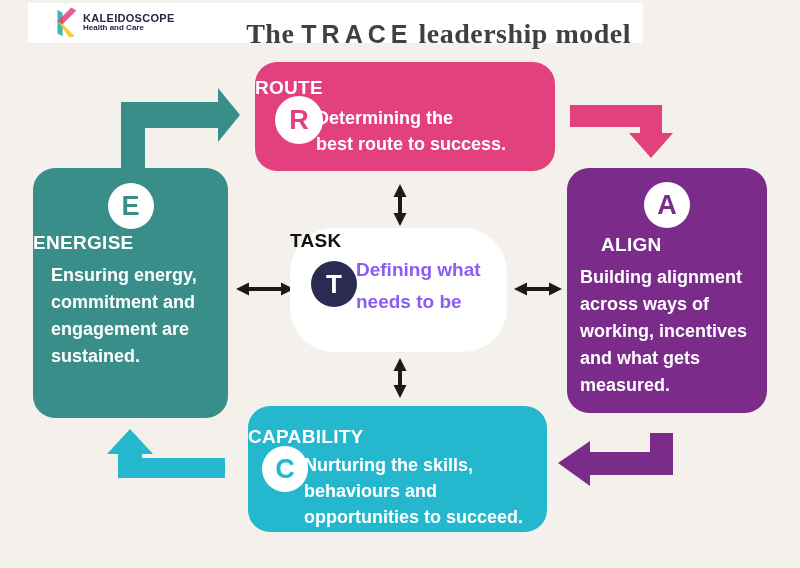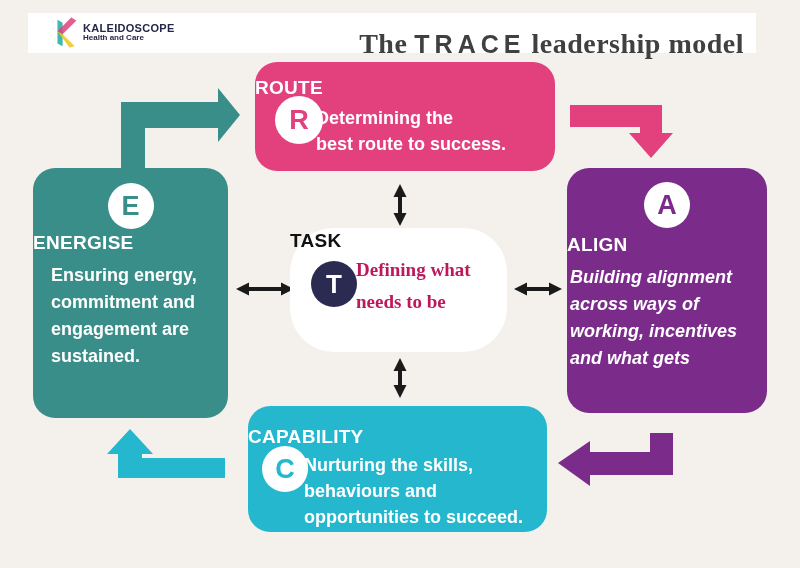--- a/index.html
+++ b/index.html
@@ -3,21 +3,21 @@
 <meta charset="utf-8">
 <style>
   html,body { margin:0; padding:0; }
   .page {
     position:relative; width:800px; height:568px;
     background:#f4f1ec; overflow:hidden;
     font-family:"Liberation Sans", sans-serif;
   }
 
   
-  .header-band { position:absolute; left:28px; top:13px; width:728px; height:40px; background:#ffffff; }
+  .header-band { position:absolute; left:28px; top:3px; width:615px; height:40px; background:#ffffff; }
   .logo { position:absolute; left:26px; top:4px; display:flex; align-items:center; gap:6px; }
   .logo svg { width:23px; height:31px; display:block; }
   .logo-text { line-height:1.05; }
   .brand { font-size:11px; font-weight:bold; color:#252547; letter-spacing:0.3px; }
   .tagline { font-size:8px; color:#252547;font-weight:bold; }
   .title {
     position:absolute; left:0; right:0; top:3px; margin:12px; text-align:right;
     font-family:"Liberation Serif", serif; font-size:28px; font-weight:bold; color:#404040;
     letter-spacing:0.5px;
   }
@@ -42,32 +42,32 @@
   .route .box-title { margin-top:15px; }
   .route .box-desc  { margin:6px 0 0 61px; }
 
   .energise { left:33px; top:168px; width:195px; height:250px; background:#3a8e89; }
   .energise .badge { left:50%; margin-left:-23px; top:15px; width:46px; height:46px; color:#3a8e89; }
   .energise .box-title { margin-top:64px; }
   .energise .box-desc  { margin:8px 16px 0 18px; line-height:27px; }
 
   .align { left:567px; top:168px; width:200px; height:245px; background:#7b2c8b; }
   .align .badge { left:50%; margin-left:-23px; top:14px; width:46px; height:46px; color:#7b2c8b; }
-  .align .box-title { margin-top:66px; }
-  .align .box-desc  { margin:8px 0 0 3px; line-height:27px;font-style:italic; }
+  .align .box-title { margin-top:66px;padding-left:34px; }
+  .align .box-desc  { margin:8px 0 0 13px; line-height:27px; }
 
   .capability { left:248px; top:406px; width:299px; height:126px; background:#25b7cd; }
   .capability .badge { left:14px; top:40px; width:46px; height:46px; color:#25b7cd; }
   .capability .box-title { margin-top:20px; }
   .capability .box-desc  { margin:4px 0 0 56px; line-height:26px; }
 
   .task { left:290px; top:228px; width:217px; height:124px; background:#ffffff; border-radius:44px; color:#151515; }
   .task .badge { left:21px; top:33px; width:46px; height:46px; background:#2b2b52; color:#ffffff; font-size:26px; }
   .task .box-title { margin-top:2px; color:#111111; }
-  .task .box-desc  { margin:2px 0 0 66px; color:#be185d; font-size:19px; line-height:32px;font-family:Liberation Serif, serif; }
+  .task .box-desc  { margin:2px 0 0 66px; color:#8b5cf6; font-size:19px; line-height:32px; }
 
   
   .arrows { position:absolute; left:0; top:0; width:800px; height:568px; pointer-events:none; }
 </style>
 </head>
 <body>
 
 <div class="page">
 
   <div class="header-band">
@@ -146,20 +146,21 @@
   <div class="box align">
     <div class="badge">
         <span>A</span>
       </div>
     <div class="box-title">ALIGN</div>
     <div class="box-desc">
       <span>Building alignment</span>
       <span>across ways of</span>
       <span>working, incentives</span>
       <span>and what gets</span>
+      <span>measured.</span>
     </div>
   </div>
 
   <div class="box capability">
     <div class="badge">
         <span>C</span>
       </div>
     <div class="box-title">CAPABILITY</div>
     <div class="box-desc">
       <span>Nurturing the skills,</span>

